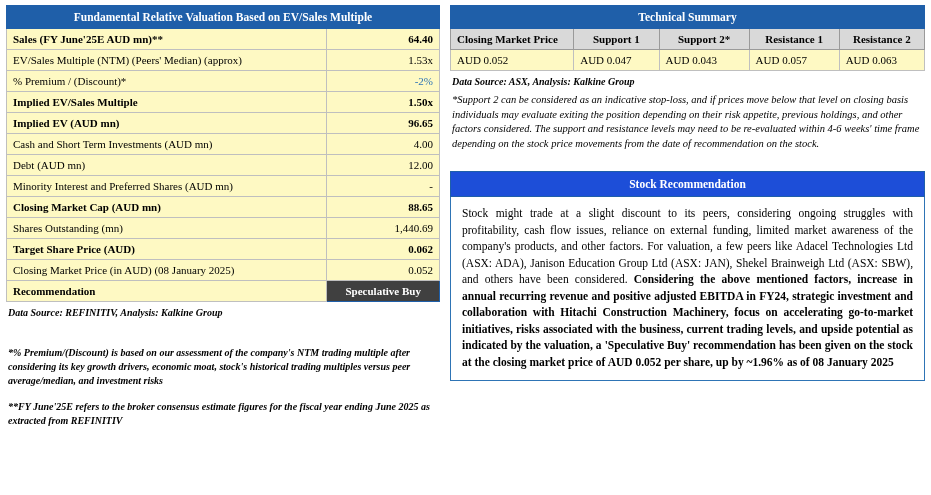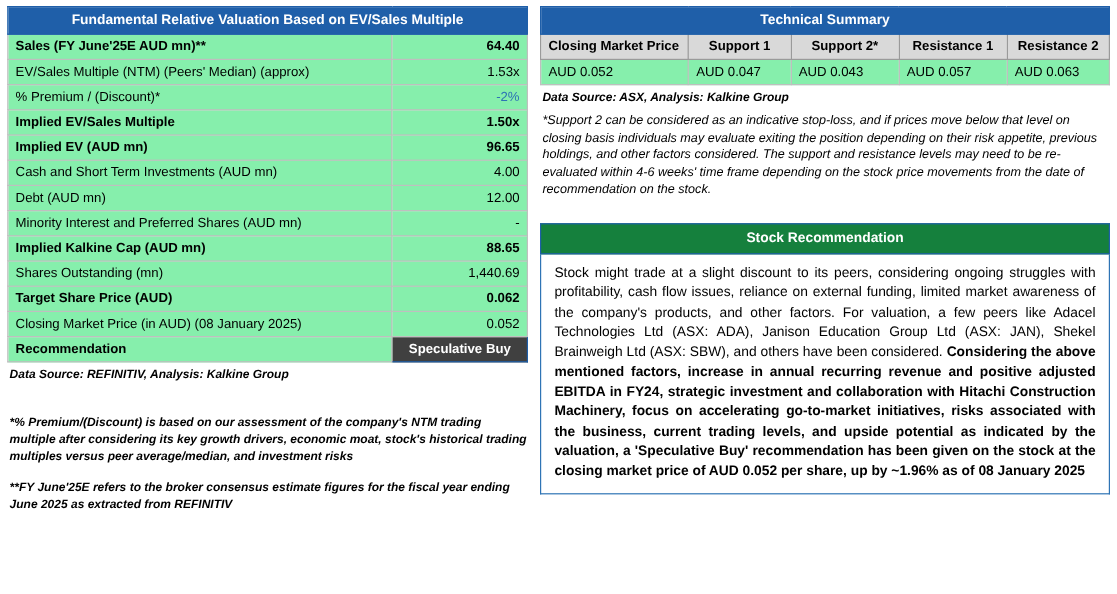--- a/index.html
+++ b/index.html
@@ -12,20 +12,21 @@
     background: #ffffff;
     font-family: "Liberation Sans", sans-serif;
     font-size: 11px;
     color: #000000;
     overflow: hidden;
   }
   .page {
     position: relative;
     width: 931px;
     height: 495px;
+    font-family: Liberation Serif, serif;
   }
   .left-col {
     position: absolute;
     left: 6px;
     top: 5px;
     width: 434px;
   }
   .right-col {
     position: absolute;
     left: 450px;
@@ -52,21 +53,21 @@
     background: #d9d9d9;
     font-weight: bold;
     font-size: 11px;
     padding: 4px 6px;
     border: 1px solid #9a9a9a;
   }
   .cell {
     padding: 4px 6px;
     border: 1px solid #bfbfbf;
     font-size: 11px;
-    background: #86efac;
+    background: #fef9c3;
   }
   .cell.r { text-align: right; }
   .cell.c { text-align: left; }
   .cell.bold { font-weight: bold; }
   .cell.blue { color: #2e74b5; }
   .rec-badge {
     background: #404040;
     color: #ffffff;
     font-weight: bold;
     text-align: center;
@@ -102,21 +103,21 @@
   .rec-box {
     border: 1px solid #2e74b5;
     border-top: none;
     padding: 10px 11px 10px 11px;
     font-size: 11.5px;
     line-height: 16.5px;
     text-align: justify;
   }
   .rec-box b { font-weight: bold; }
   .rec-header {
-    background: #15803d;
+    background: #1d4ed8;
     color: #ffffff;
     font-weight: bold;
     text-align: center;
     font-size: 11.5px;
     padding: 6px 4px;
     border: 1px solid #1f5fa9;
   }
   .spacer-20 { height: 20px; }
   .spacer-12 { height: 12px; }
 </style>
@@ -162,21 +163,21 @@
         </tr>
         <tr>
           <td class="cell">Debt (AUD mn)</td>
           <td class="cell r">12.00</td>
         </tr>
         <tr>
           <td class="cell">Minority Interest and Preferred Shares (AUD mn)</td>
           <td class="cell r">-</td>
         </tr>
         <tr>
-          <td class="cell bold">Implied Kalkine Cap (AUD mn)</td>
+          <td class="cell bold">Closing Market Cap (AUD mn)</td>
           <td class="cell r bold">88.65</td>
         </tr>
         <tr>
           <td class="cell">Shares Outstanding (mn)</td>
           <td class="cell r">1,440.69</td>
         </tr>
         <tr>
           <td class="cell bold">Target Share Price (AUD)</td>
           <td class="cell r bold">0.062</td>
         </tr>

